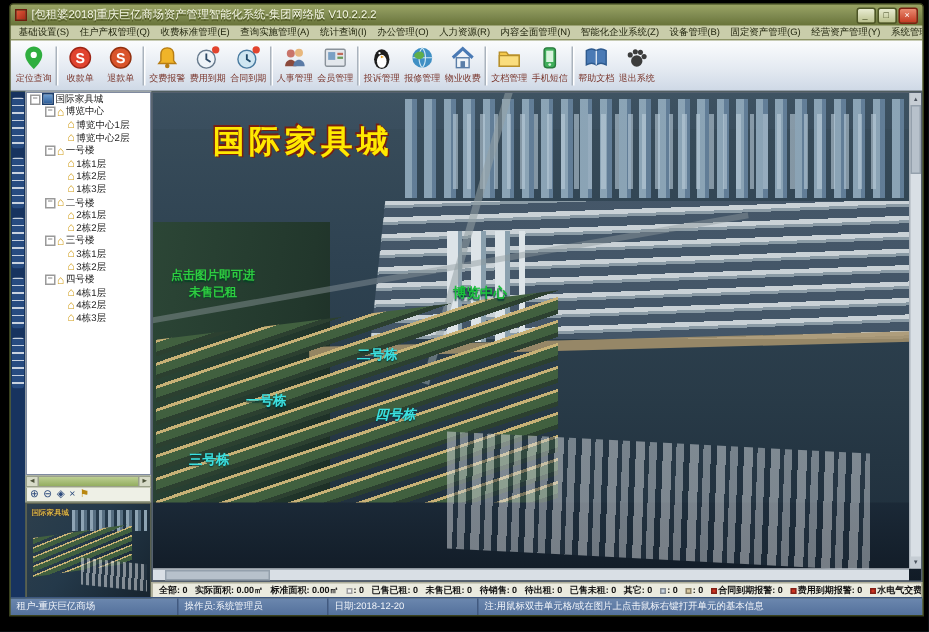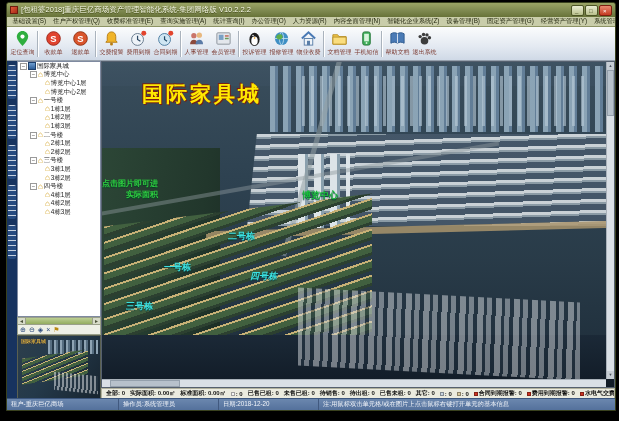--- a/index.html
+++ b/index.html
@@ -89,21 +89,21 @@
     background:linear-gradient(100deg,#2c4636,#22372c 70%,#1c2d25);}
   .warehouses{position:absolute;top:148px;left:2px;width:268px;height:142px;transform:skewY(-7deg);
     background:repeating-linear-gradient(168deg,#c7b176 0 2px,#41603f 2px 8px,#2c4030 8px 11px,rgba(0,0,0,0) 11px 15px);}
   .bottomdark{position:absolute;bottom:0;left:0;right:0;height:52px;background:linear-gradient(180deg,#1b2937,#111b26);}
   .bottomgrid{position:absolute;bottom:14px;left:196px;right:34px;height:78px;opacity:.5;transform:skewY(3deg);
     background:repeating-linear-gradient(92deg,#d9dde1 0 6px,#2a3a48 6px 9px,#c8ced4 9px 14px,#223240 14px 18px);}
   
   #maptitle{position:absolute;left:40px;top:18px;font-size:21px;font-weight:bold;letter-spacing:3px;
     color:#ffe900;text-shadow:1px 1px 0 #7a1f10,-1px -1px 0 #7a1f10;white-space:nowrap;}
   .hint{position:absolute;font-size:8px;font-weight:bold;color:#2ecc40;text-shadow:0 1px 1px #042;white-space:nowrap;}
-  #hint1{left:0;top:116px;text-align:center;} #hint2{left:24px;top:127px;}
+  #hint1{left:12px;top:116px;text-align:center;} #hint2{left:24px;top:127px;}
   .maplabel{position:absolute;font-size:9px;font-weight:bold;white-space:nowrap;text-shadow:0 1px 1px #033;}
   
   #vscroll{position:absolute;right:0;top:0;width:8px;bottom:8px;background:#d9dfe5;border-left:1px solid #aab2ba;}
   #vthumb{position:absolute;left:0;top:8px;width:100%;height:46px;background:#b7c1cb;border:1px solid #94a0ac;}
   .varrow{position:absolute;left:0;width:100%;height:8px;background:#c6cdd4;font-size:4px;text-align:center;line-height:8px;color:#4a525c;}
   #hscroll{position:absolute;left:0;bottom:0;right:8px;height:8px;background:#d9dfe5;border-top:1px solid #aab2ba;}
   #hthumb{position:absolute;left:8px;top:0;width:70px;height:100%;background:#b7c1cb;border:1px solid #94a0ac;}
   
   #statsrow{position:absolute;left:94px;right:0;top:327px;height:11px;background:#ebebdf;border:1px solid #b0b09c;
     display:flex;align-items:center;gap:5px;padding:0 4px;overflow:hidden;}
@@ -405,24 +405,24 @@
         <div class="roadd2"></div>
         <div class="roadd1"></div>
         <div class="roadh"></div>
         <div class="warehouses"></div>
         <div class="bottomdark"></div>
         <div class="bottomgrid"></div>
       </div>
 
       <div id="maptitle">国际家具城</div>
       <div class="hint" id="hint1">点击图片即可进</div>
-      <div class="hint" id="hint2">实际面积</div>
+      <div class="hint" id="hint2">未售已租</div>
 
       <div class="maplabel" style="left: 200px; top: 127px; color: rgb(25, 192, 58);">博览中心</div>
-      <div class="maplabel" style="left: 126px; top: 168px; color: rgb(60, 225, 225);">二号栋</div>
+      <div class="maplabel" style="left: 136px; top: 168px; color: rgb(60, 225, 225);">二号栋</div>
       <div class="maplabel" style="left: 62px; top: 199px; color: rgb(60, 225, 225);">一号栋</div>
       <div class="maplabel" style="left: 148px; top: 208px; color: rgb(60, 225, 225); font-style: italic;">四号栋</div>
       <div class="maplabel" style="left: 24px; top: 238px; color: rgb(60, 225, 225);">三号栋</div>
 
       <div id="vscroll">
         <div class="varrow" style="top:0;">▲</div>
         <div id="vthumb"></div>
         <div class="varrow" style="bottom:0;">▼</div>
       </div>
       <div id="hscroll">

